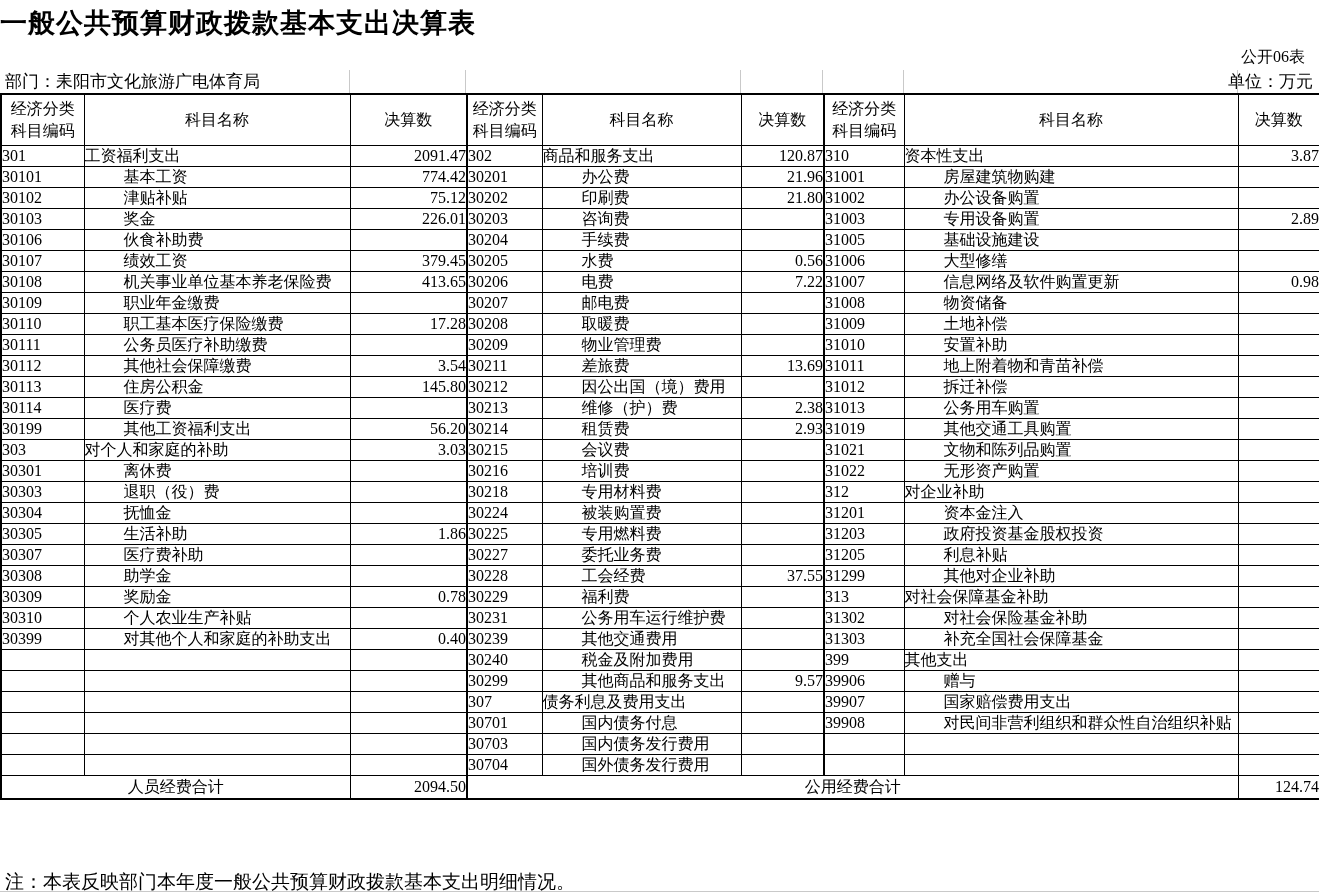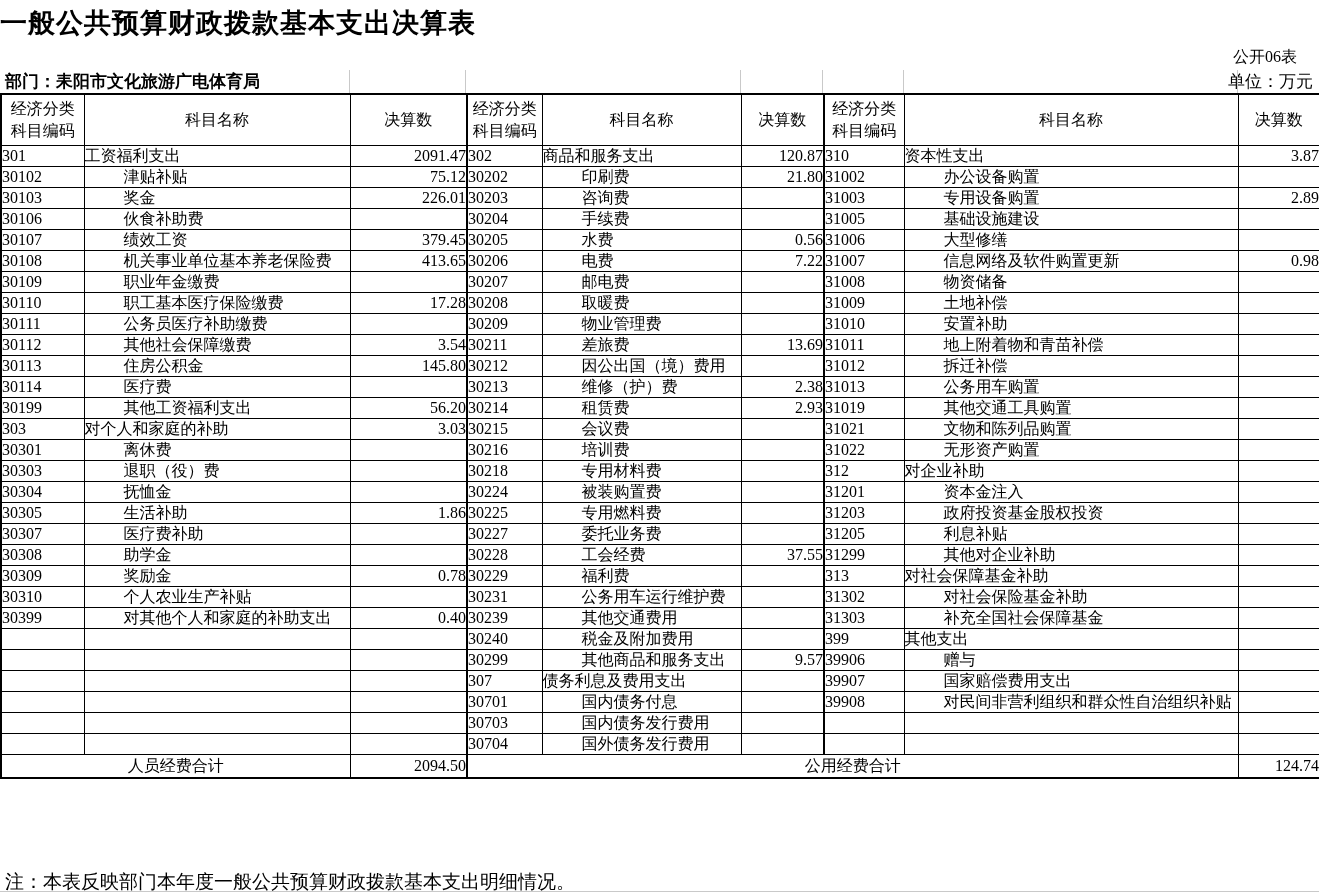--- a/index.html
+++ b/index.html
@@ -9,24 +9,24 @@
     font-family:"Liberation Serif","DejaVu Serif",serif;
     color:#000;
     overflow:hidden;
   }
   .page-title{
     position:absolute;top:5px;left:0;right:0;
     font-size:27px;font-weight:bold;
     letter-spacing:1px;
   }
   .table-code{
-    position:absolute;top:47px;right:22px;font-size:16px;
+    position:absolute;top:47px;right:14px;font-size:16px;
   }
   .dept{
-    position:absolute;top:70px;left:5px;font-size:17px;font-weight:bold;
+    position:absolute;top:70px;left:5px;font-size:17px;font-weight:normal;
   }
   .unit{
     position:absolute;top:70px;right:6px;font-size:17px;
   }
   .faint-v{
     position:absolute;top:70px;height:23px;width:1px;background:#c9c9c9;
   }
   .faint-bottom{
     position:absolute;top:891px;left:0;width:1319px;height:1px;background:#c9c9c9;
   }
@@ -108,20 +108,31 @@
         <td class="name">工资福利支出</td>
         <td class="val">2091.47</td>
         <td class="code gsep">302</td>
         <td class="name">商品和服务支出</td>
         <td class="val">120.87</td>
         <td class="code gsep">310</td>
         <td class="name">资本性支出</td>
         <td class="val">3.87</td>
       </tr>
       <tr>
+        <td class="code">30101</td>
+        <td class="name sub">基本工资</td>
+        <td class="val">774.42</td>
+        <td class="code gsep">30201</td>
+        <td class="name sub">办公费</td>
+        <td class="val">21.96</td>
+        <td class="code gsep">31001</td>
+        <td class="name sub">房屋建筑物购建</td>
+        <td class="val"></td>
+      </tr>
+      <tr>
         <td class="code">30102</td>
         <td class="name sub">津贴补贴</td>
         <td class="val">75.12</td>
         <td class="code gsep">30202</td>
         <td class="name sub">印刷费</td>
         <td class="val">21.80</td>
         <td class="code gsep">31002</td>
         <td class="name sub">办公设备购置</td>
         <td class="val"></td>
       </tr>

